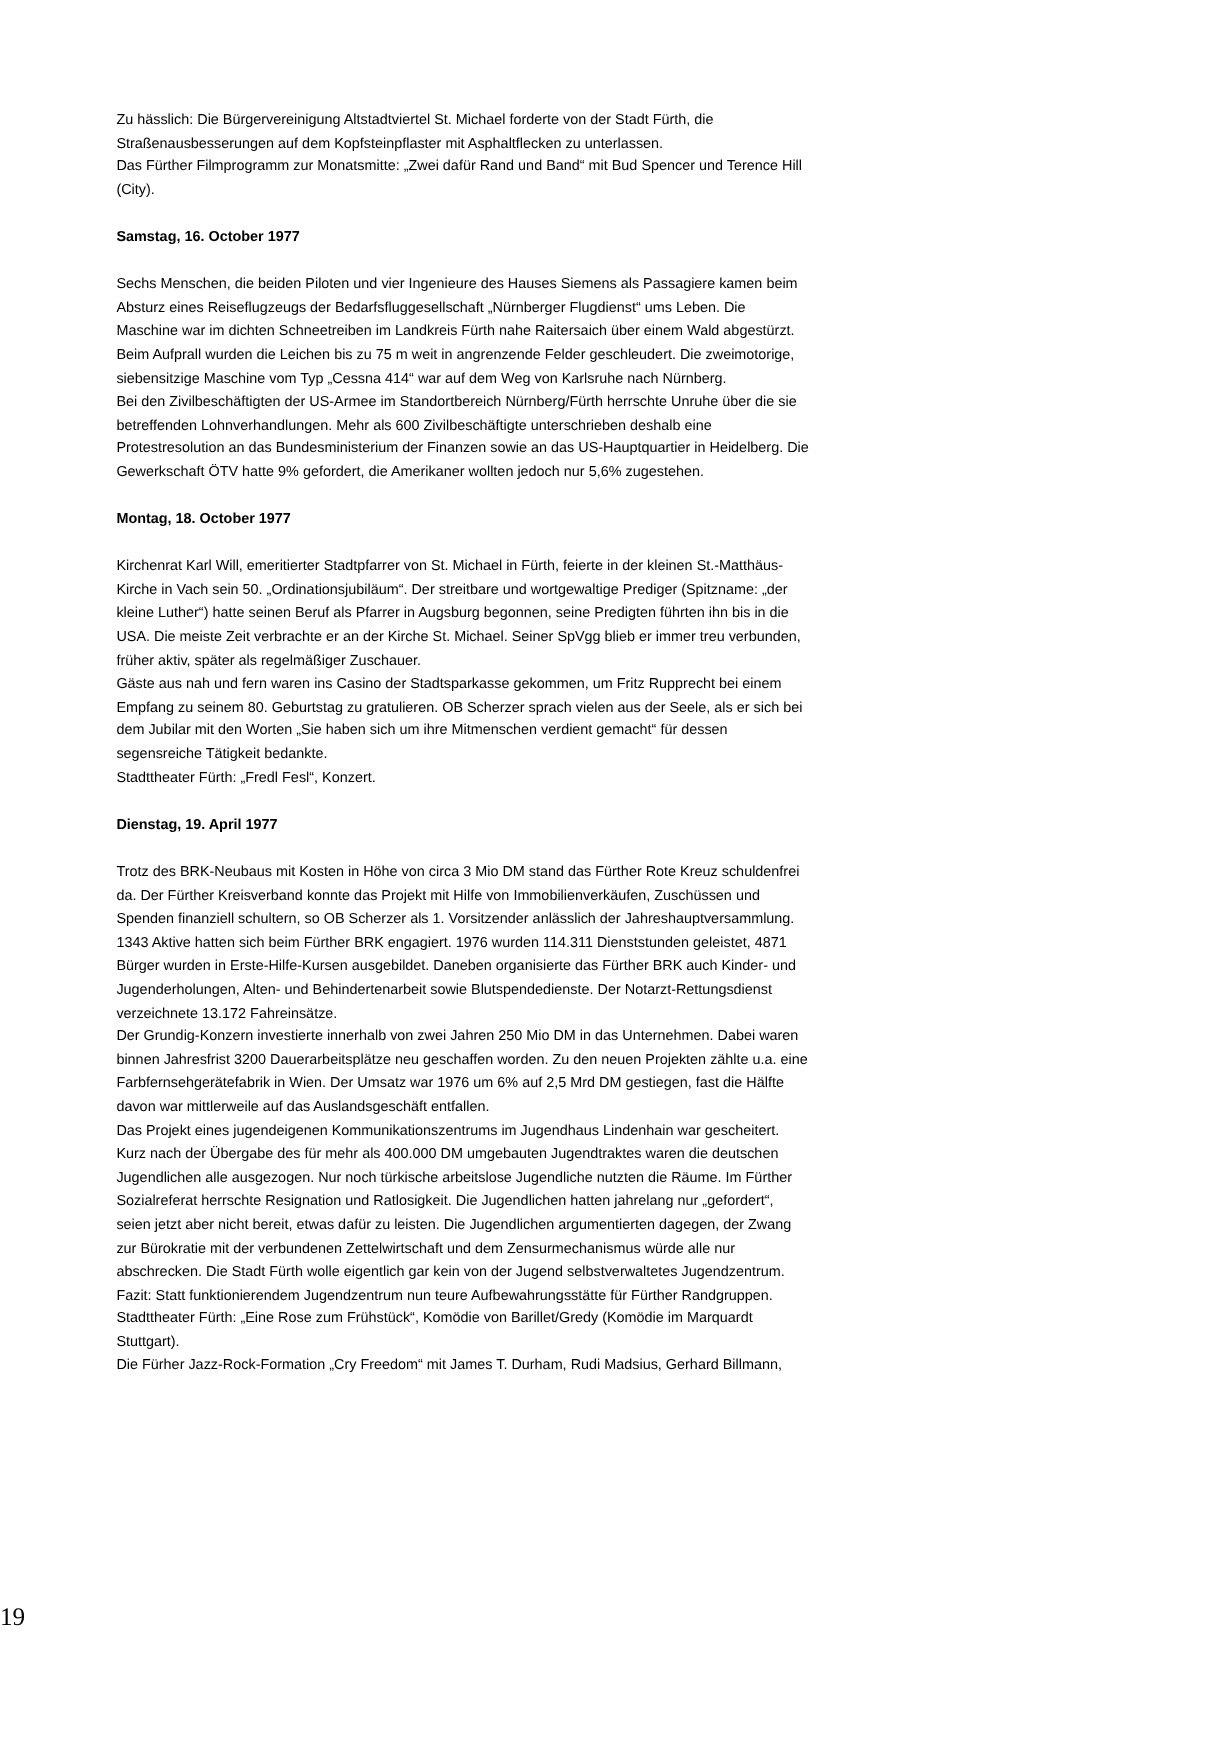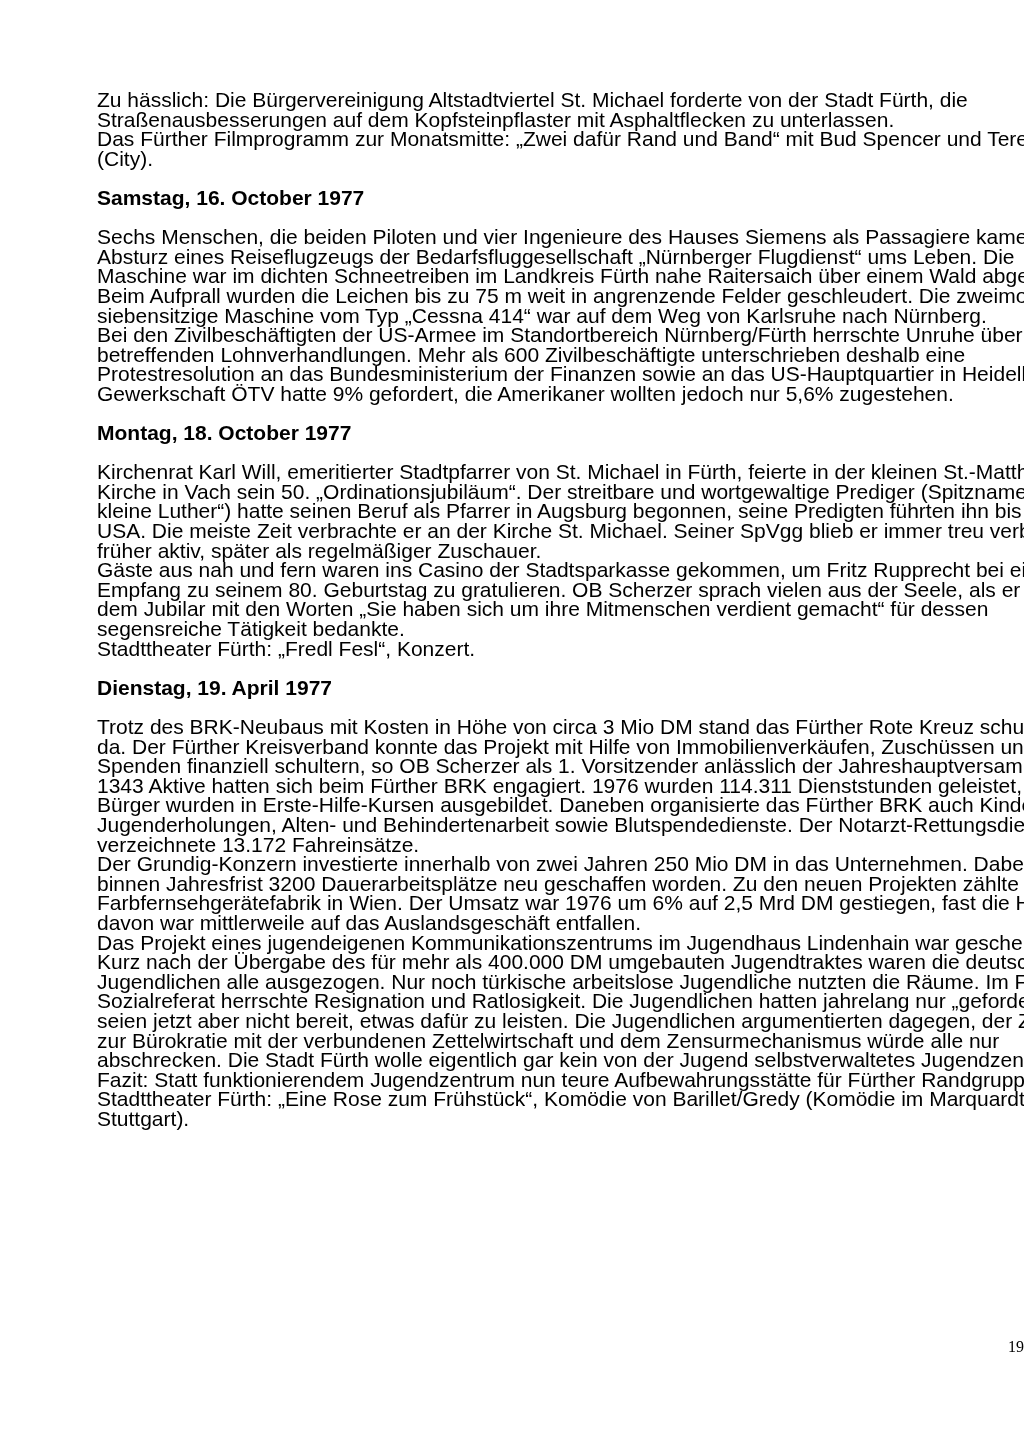--- a/index.html
+++ b/index.html
@@ -12,40 +12,40 @@
     height: 1448px;
     position: relative;
     font-family: "Liberation Sans", sans-serif;
     color: #000000;
   }
   .doc-body {
     position: absolute;
     left: 97px;
     top: 90px;
     width: 845px;
-    font-size: 21px;
+    font-size: 12px;
     line-height: 19.6px;
   }
   .doc-body p {
     margin: 0;
     white-space: pre;
   }
   .doc-body .heading {
     font-weight: bold;
     margin: 19.6px 0;
     white-space: pre;
   }
   .page-number {
     position: absolute;
     top: 1336px;
     left: 0;
     width: 1024px;
-    text-align: right;
+    text-align: left;
     font-family: "Liberation Serif", serif;
-    font-size: 16px;
+    font-size: 21px;
     line-height: 22px;
   }
 </style>
 </head>
 <body>
 
 <div class="doc-body" id="doc-body">
     <p>Zu hässlich: Die Bürgervereinigung Altstadtviertel St. Michael forderte von der Stadt Fürth, die
 Straßenausbesserungen auf dem Kopfsteinpflaster mit Asphaltflecken zu unterlassen.</p>
     <p>Das Fürther Filmprogramm zur Monatsmitte: „Zwei dafür Rand und Band“ mit Bud Spencer und Terence Hill
@@ -86,15 +86,16 @@
     <p>Das Projekt eines jugendeigenen Kommunikationszentrums im Jugendhaus Lindenhain war gescheitert.
 Kurz nach der Übergabe des für mehr als 400.000 DM umgebauten Jugendtraktes waren die deutschen
 Jugendlichen alle ausgezogen. Nur noch türkische arbeitslose Jugendliche nutzten die Räume. Im Fürther
 Sozialreferat herrschte Resignation und Ratlosigkeit. Die Jugendlichen hatten jahrelang nur „gefordert“,
 seien jetzt aber nicht bereit, etwas dafür zu leisten. Die Jugendlichen argumentierten dagegen, der Zwang
 zur Bürokratie mit der verbundenen Zettelwirtschaft und dem Zensurmechanismus würde alle nur
 abschrecken. Die Stadt Fürth wolle eigentlich gar kein von der Jugend selbstverwaltetes Jugendzentrum.
 Fazit: Statt funktionierendem Jugendzentrum nun teure Aufbewahrungsstätte für Fürther Randgruppen.</p>
     <p>Stadttheater Fürth: „Eine Rose zum Frühstück“, Komödie von Barillet/Gredy (Komödie im Marquardt
 Stuttgart).</p>
+    <p>Die Fürher Jazz-Rock-Formation „Cry Freedom“ mit James T. Durham, Rudi Madsius, Gerhard Billmann,</p>
   </div>
 
 <div class="page-number">19</div>
 
 </body></html>

